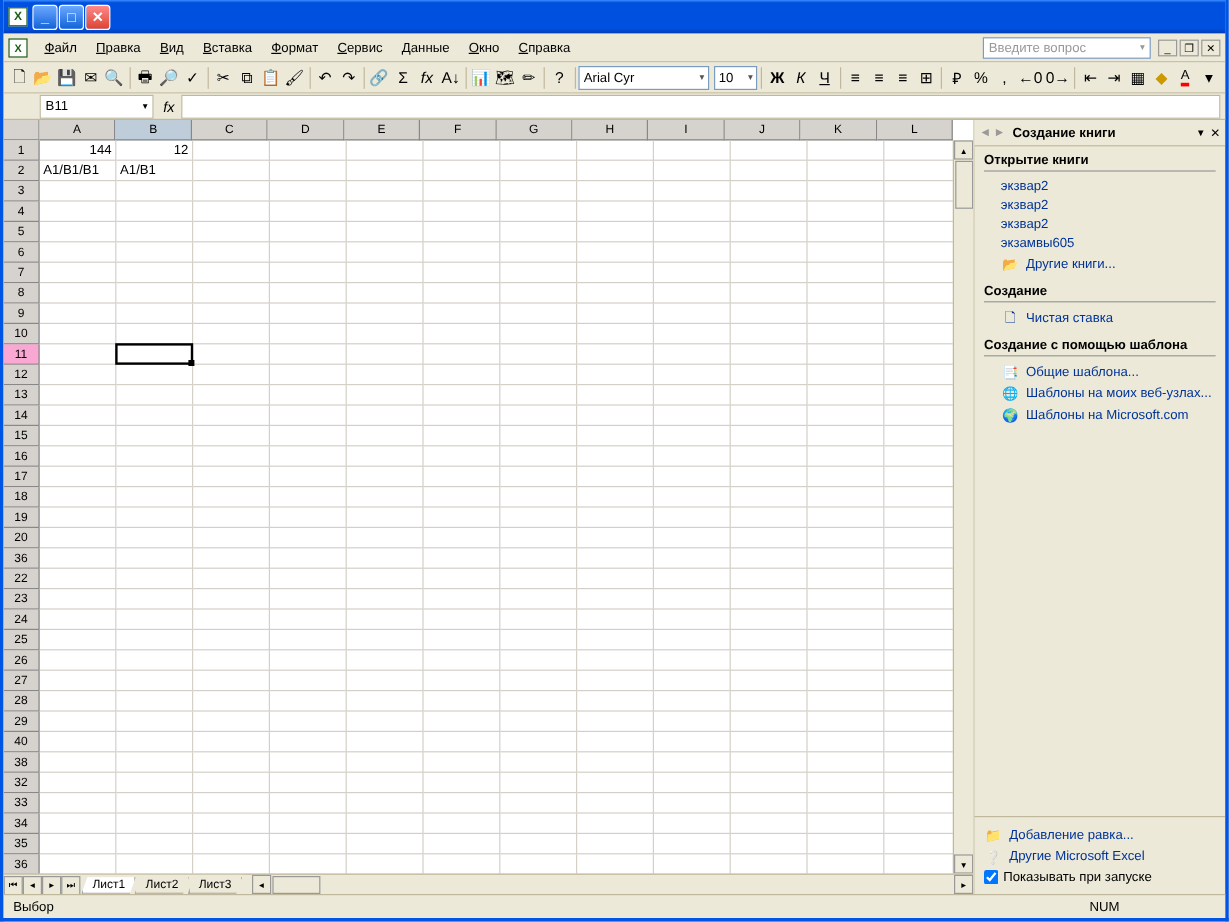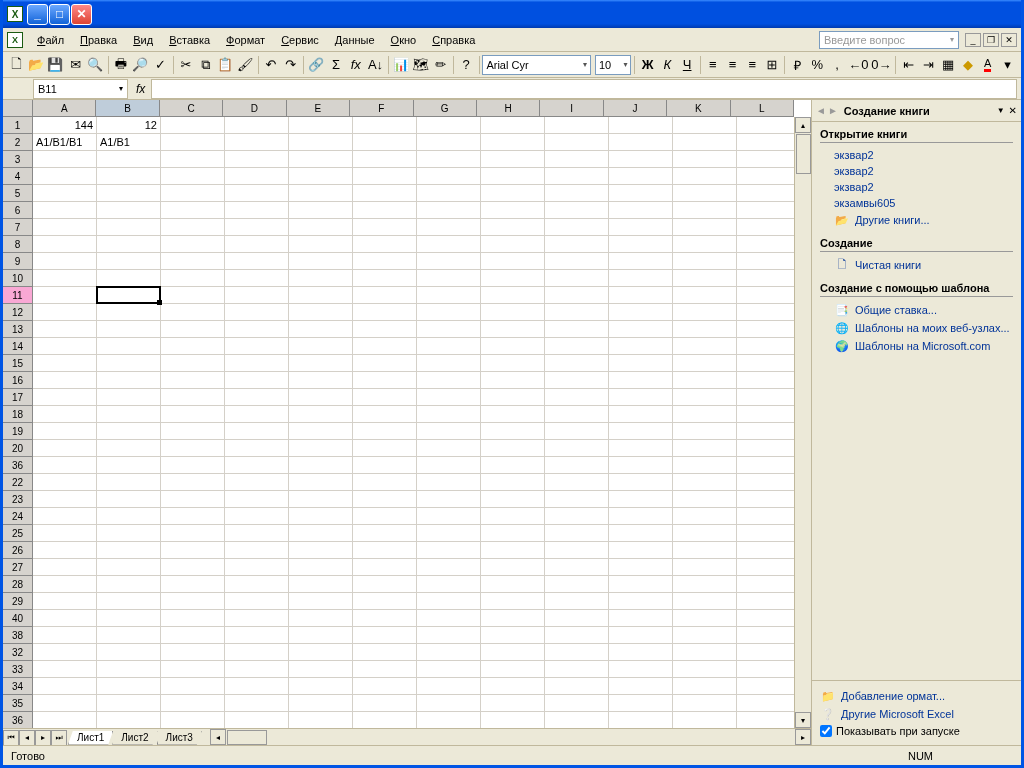--- a/index.html
+++ b/index.html
@@ -718,53 +718,53 @@
             </div>
           <div class="tp-link">
               <span class="ico">📂</span>
               <span>Другие книги...</span>
             </div>
         </div>
         <div class="tp-section">
           <div class="tp-sh">Создание</div>
           <div class="tp-link">
               <span class="ico">🗋</span>
-              <span>Чистая книги</span>
+              <span>Чистая ставка</span>
             </div>
         </div>
         <div class="tp-section">
           <div class="tp-sh">Создание с помощью шаблона</div>
           <div class="tp-link">
               <span class="ico">📑</span>
-              <span>Общие ставка...</span>
+              <span>Общие шаблона...</span>
             </div>
           <div class="tp-link">
               <span class="ico">🌐</span>
               <span>Шаблоны на моих веб-узлах...</span>
             </div>
           <div class="tp-link">
               <span class="ico">🌍</span>
               <span>Шаблоны на Microsoft.com</span>
             </div>
         </div>
       </div>
       <div class="tp-footer">
         <div class="tp-link">
             <span class="ico">📁</span>
-            <span>Добавление ормат...</span>
+            <span>Добавление равка...</span>
           </div>
         <div class="tp-link">
             <span class="ico">❔</span>
             <span>Другие Microsoft Excel</span>
           </div>
         <label class="tp-check">
             <input type="checkbox" checked="" style="">
             <span>Показывать при запуске</span>
           </label>
       </div>
     </div>
   </div>
 
   <div class="statusbar">
-    <span>Готово</span>
+    <span>Выбор</span>
     <span class="num">NUM</span>
   </div>
 </div>
 
 </body></html>

